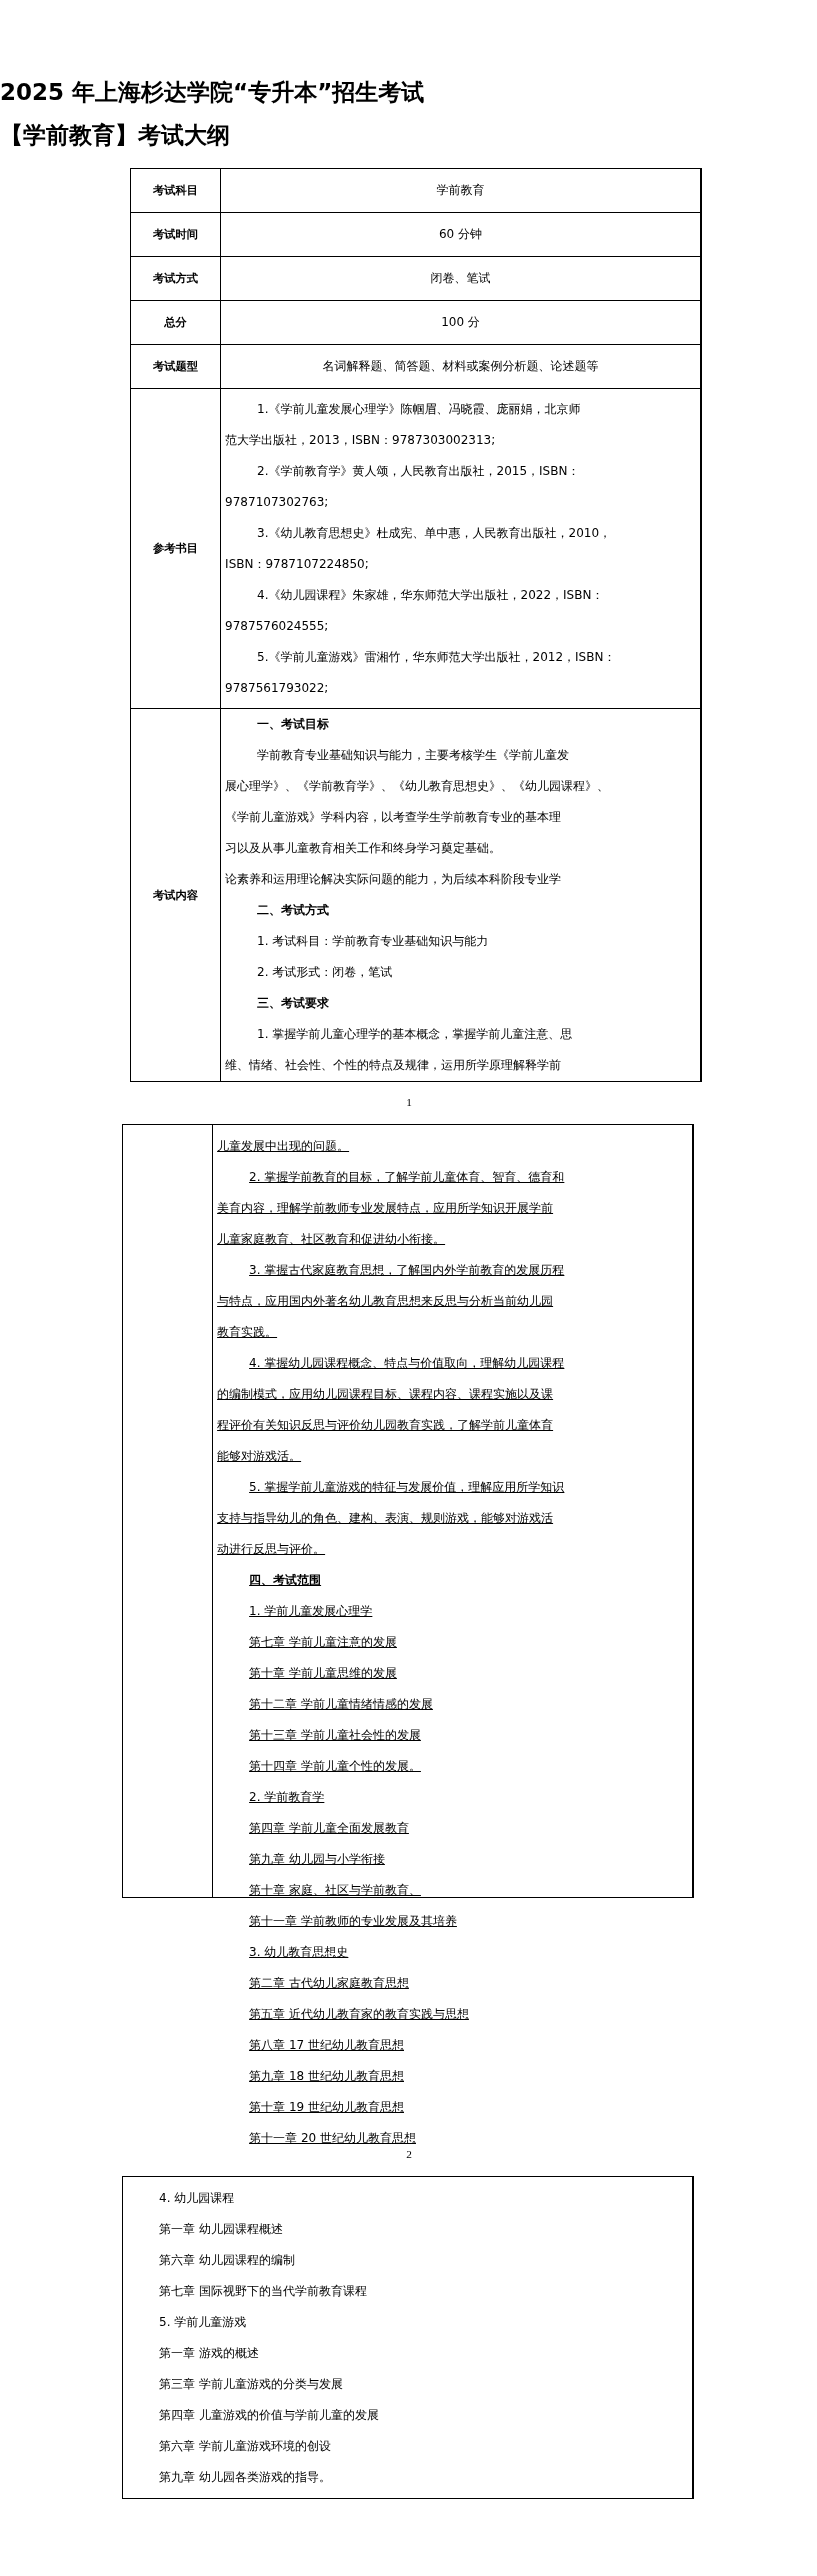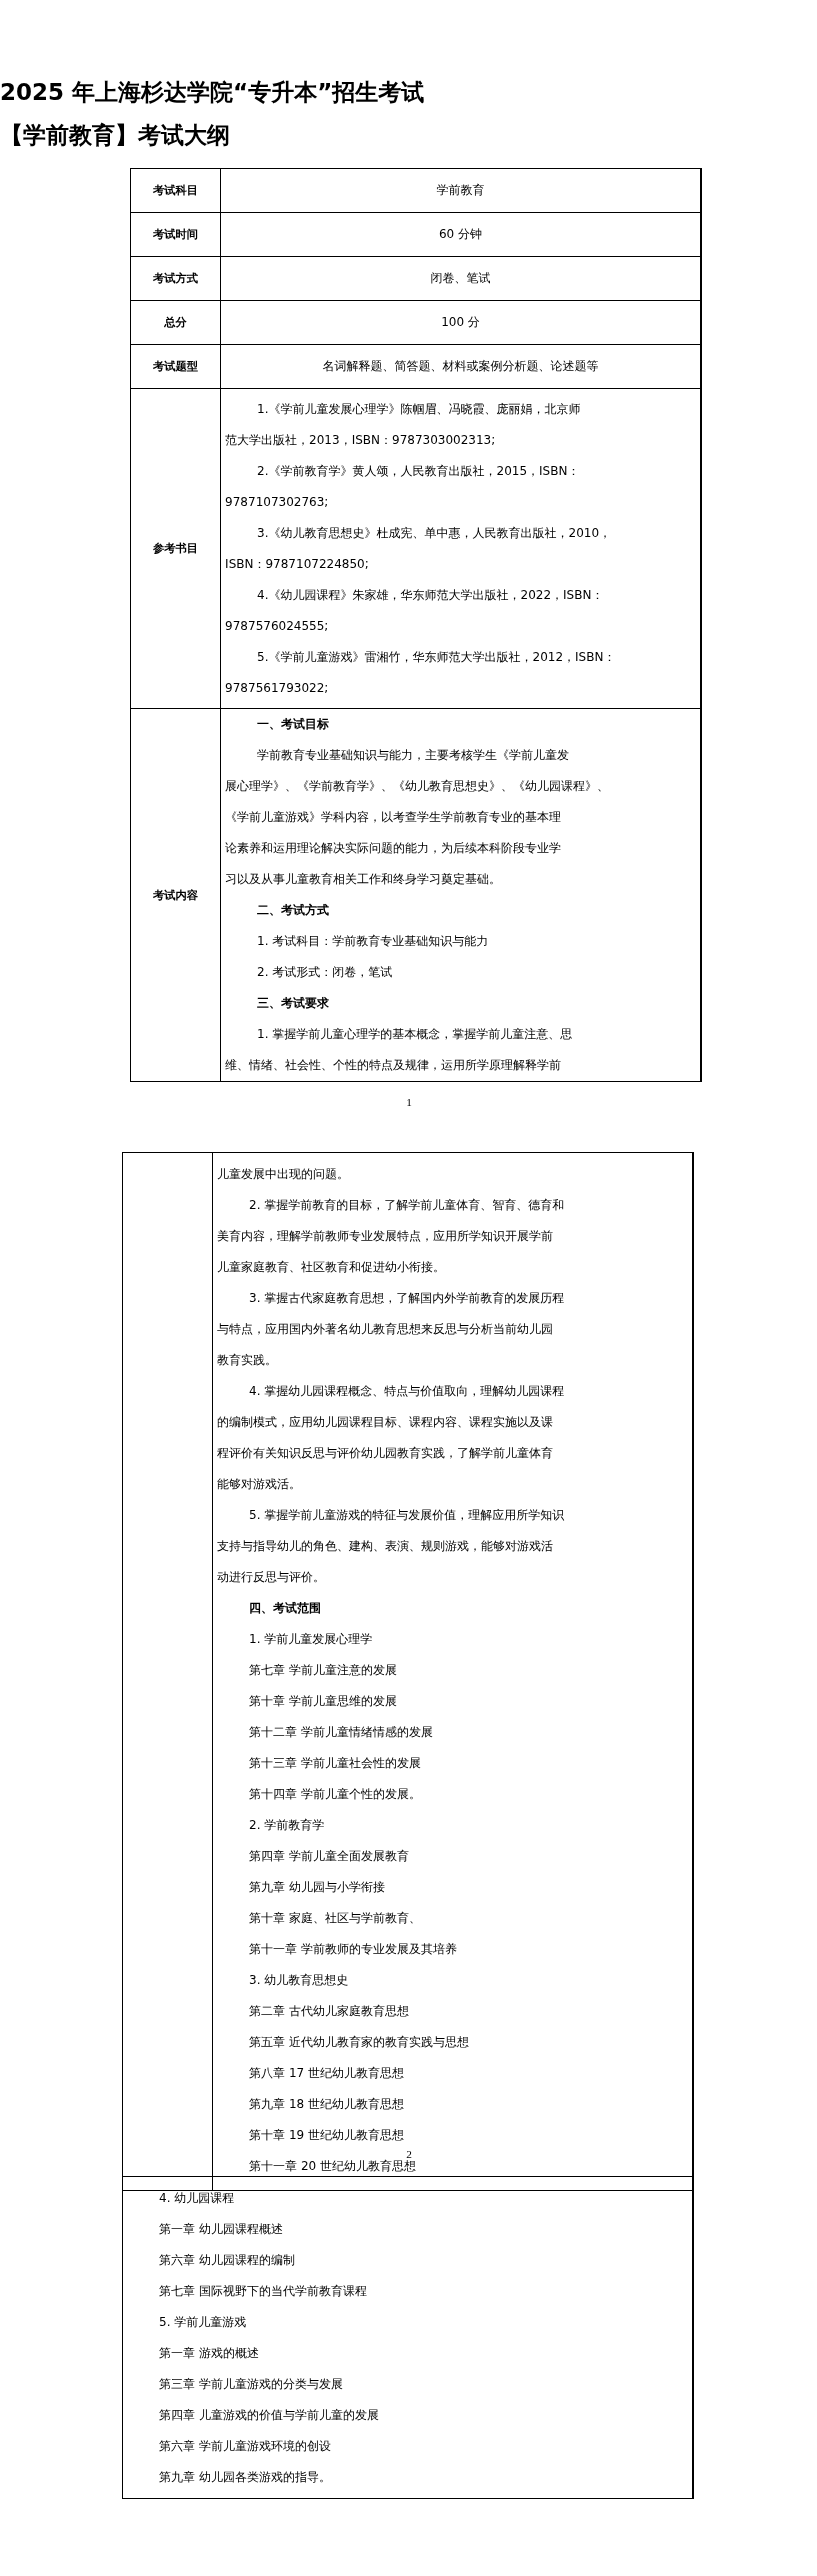--- a/index.html
+++ b/index.html
@@ -67,35 +67,35 @@
       <div class="line">9787561793022;</div>
     </div>
   </div>
   <div class="row" style="height:372px;">
     <div class="lab">考试内容</div>
     <div class="val content" style="padding-top:0px;">
       <div class="line ind h">一、考试目标</div>
       <div class="line ind">学前教育专业基础知识与能力，主要考核学生《学前儿童发</div>
       <div class="line">展心理学》、《学前教育学》、《幼儿教育思想史》、《幼儿园课程》、</div>
       <div class="line">《学前儿童游戏》学科内容，以考查学生学前教育专业的基本理</div>
+      <div class="line">习以及从事儿童教育相关工作和终身学习奠定基础。</div>
       <div class="line">论素养和运用理论解决实际问题的能力，为后续本科阶段专业学</div>
-      <div class="line">习以及从事儿童教育相关工作和终身学习奠定基础。</div>
       <div class="line ind h">二、考试方式</div>
       <div class="line ind">1. 考试科目：学前教育专业基础知识与能力</div>
       <div class="line ind">2. 考试形式：闭卷，笔试</div>
       <div class="line ind h">三、考试要求</div>
       <div class="line ind">1. 掌握学前儿童心理学的基本概念，掌握学前儿童注意、思</div>
       <div class="line">维、情绪、社会性、个性的特点及规律，运用所学原理解释学前</div>
     </div>
   </div>
 </div>
 
 <div class="pagenum" style="top:1096px;">1</div>
 
-<div class="tbl" style="top:1152px; height:1039px;">
+<div class="tbl" style="top:1124px; height:774px;text-decoration:underline;">
   <div class="row" style="height:100%;">
     <div class="lab"></div>
     <div class="val content" style="padding-top:6.2px;">
       <div class="line">儿童发展中出现的问题。</div>
       <div class="line ind">2. 掌握学前教育的目标，了解学前儿童体育、智育、德育和</div>
       <div class="line">美育内容，理解学前教师专业发展特点，应用所学知识开展学前</div>
       <div class="line">儿童家庭教育、社区教育和促进幼小衔接。</div>
       <div class="line ind">3. 掌握古代家庭教育思想，了解国内外学前教育的发展历程</div>
       <div class="line">与特点，应用国内外著名幼儿教育思想来反思与分析当前幼儿园</div>
       <div class="line">教育实践。</div>

